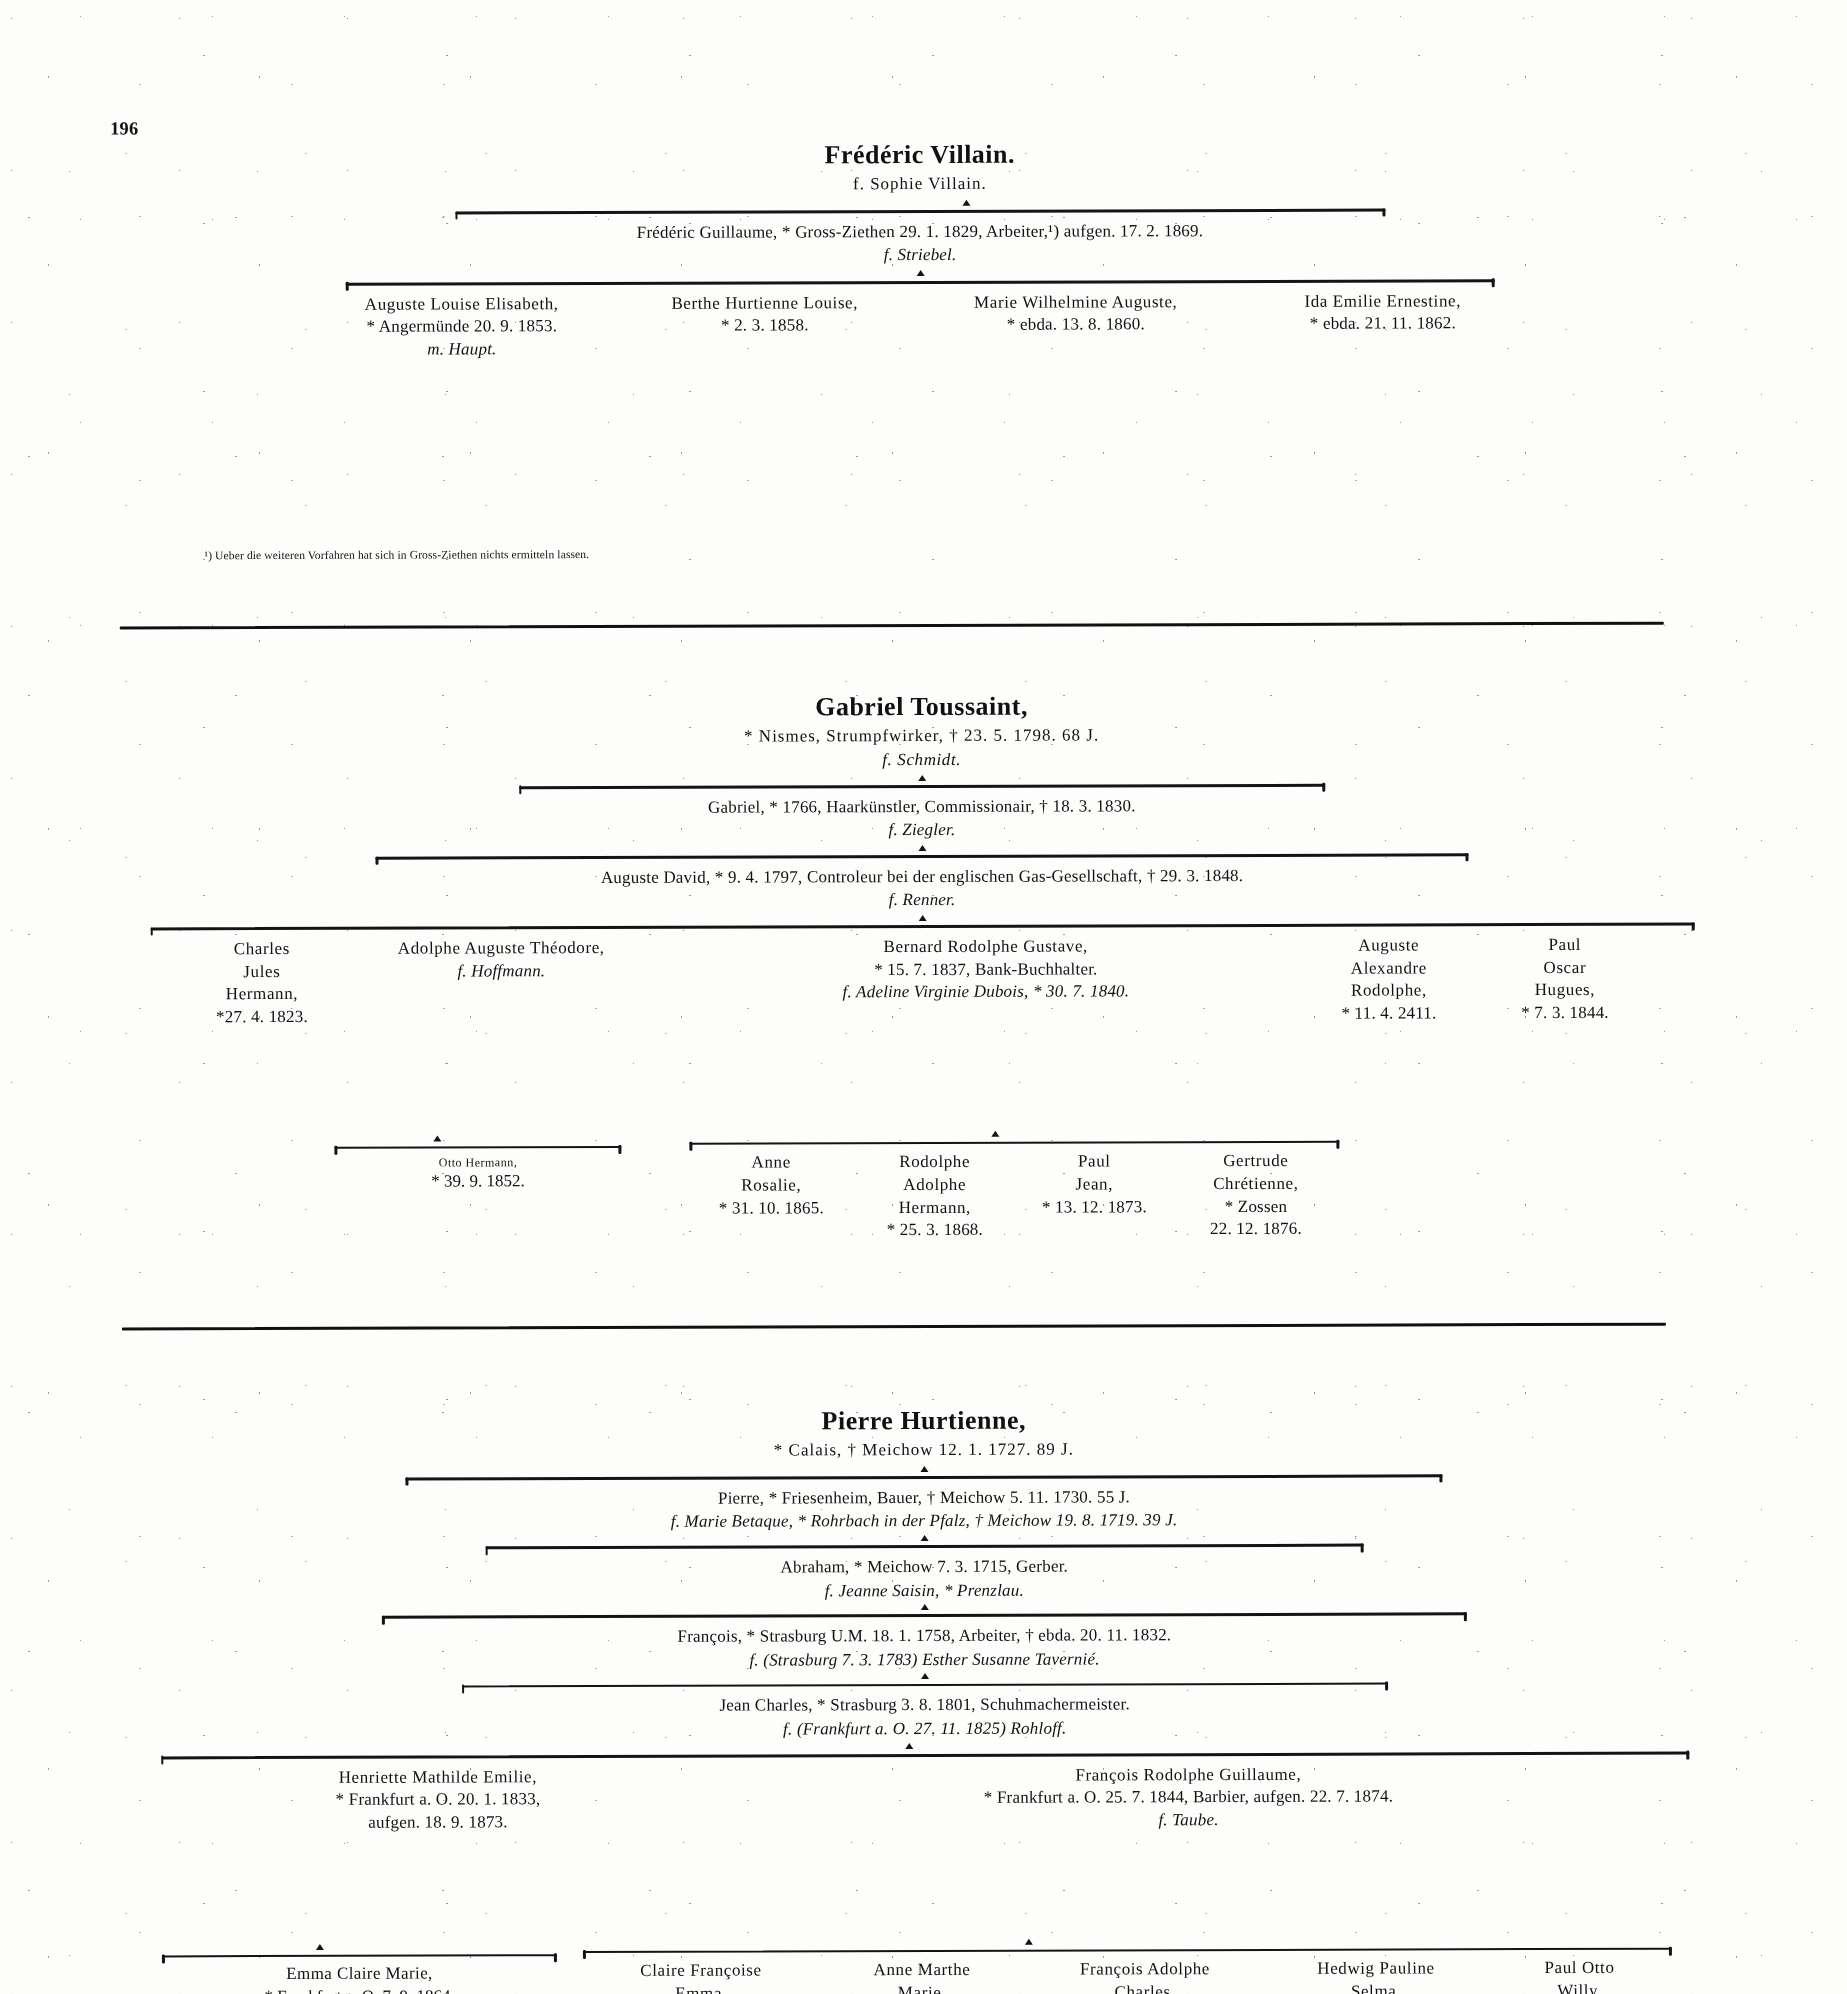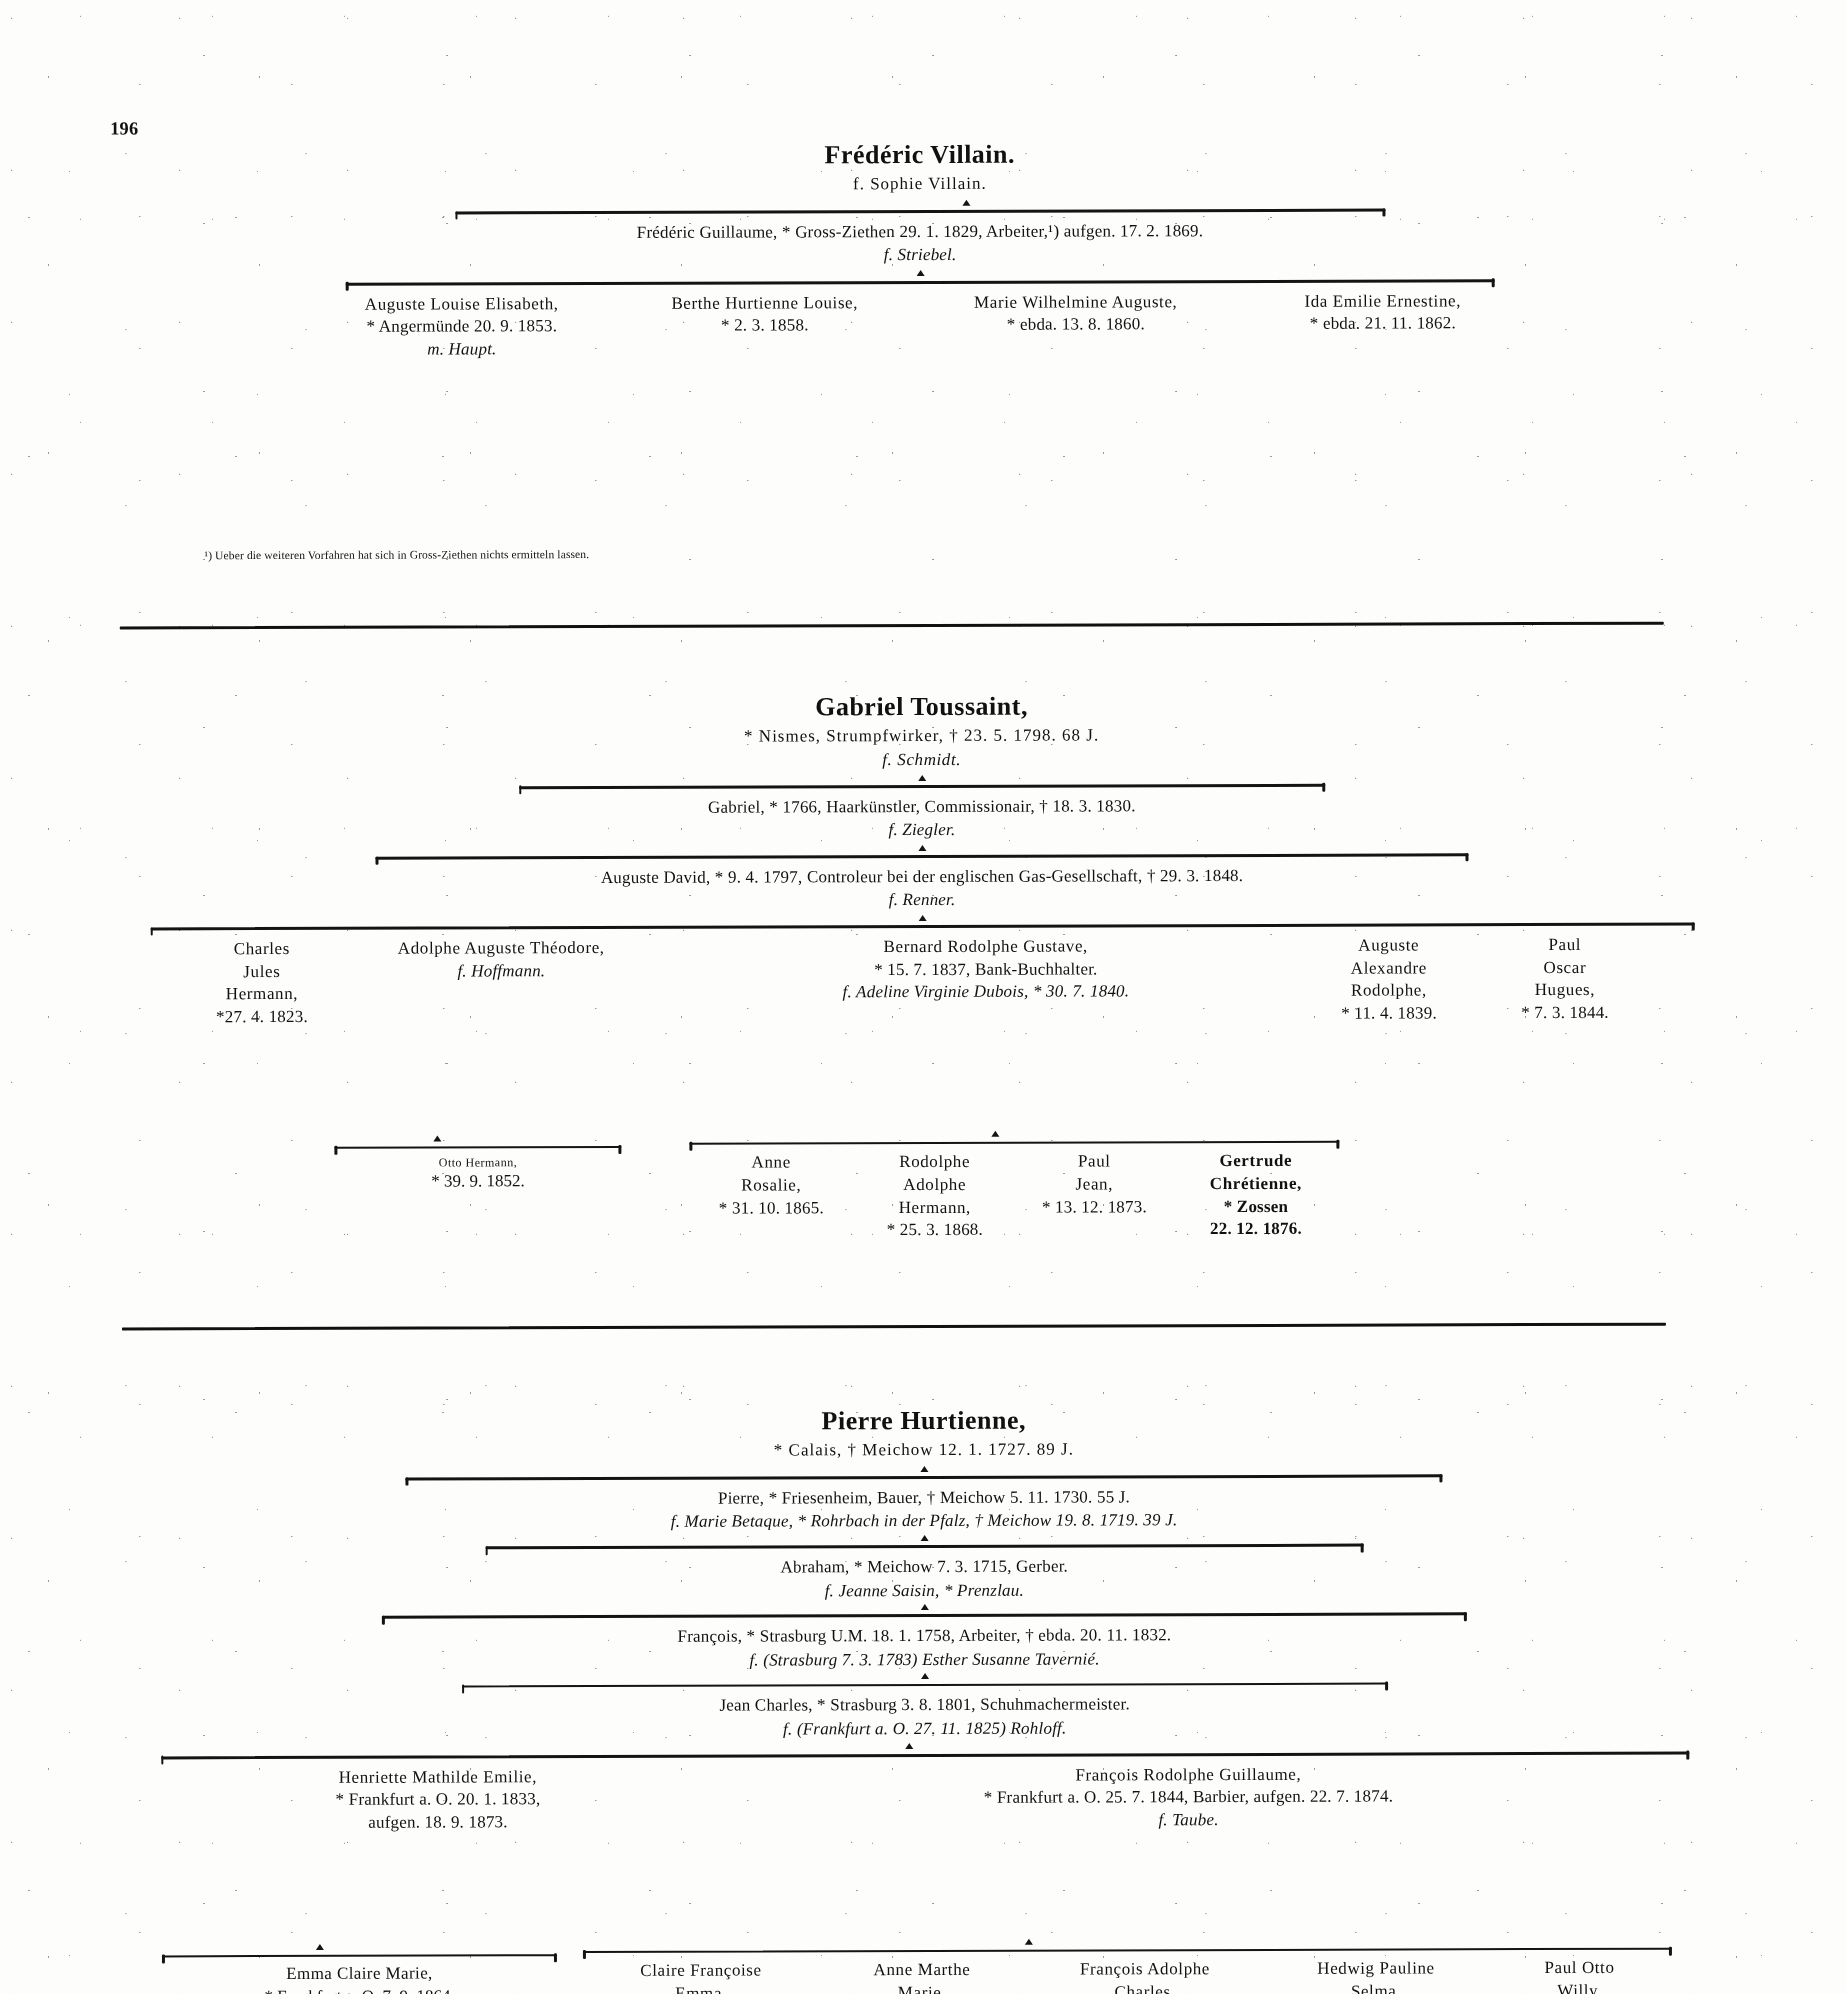--- a/index.html
+++ b/index.html
@@ -267,21 +267,21 @@
       </div>
       <div class="col" style="width:622px;">
         <div class="nm">Bernard Rodolphe Gustave,</div>
         <div class="dt">* 15. 7. 1837, Bank-Buchhalter.</div>
         <div class="ex">f. Adeline Virginie Dubois, * 30. 7. 1840.</div>
       </div>
       <div class="col" style="width:184px;">
         <div class="nm">Auguste
 Alexandre
 Rodolphe,</div>
-        <div class="dt">* 11. 4. 1839.</div>
+        <div class="dt">* 11. 4. 2411.</div>
       </div>
       <div class="col" style="width:168px;">
         <div class="nm">Paul
 Oscar
 Hugues,</div>
         <div class="dt">* 7. 3. 1844.</div>
       </div>
     </div>
   </div>
 
@@ -309,21 +309,21 @@
       <div class="nm">Rodolphe
 Adolphe
 Hermann,</div>
       <div class="dt">* 25. 3. 1868.</div>
     </div>
     <div class="col" style="width:160px;">
       <div class="nm">Paul
 Jean,</div>
       <div class="dt">* 13. 12. 1873.</div>
     </div>
-    <div class="col" style="width:172px;font-weight:bold;">
+    <div class="col" style="width:172px;">
       <div class="nm">Gertrude
 Chrétienne,</div>
       <div class="dt">* Zossen
 22. 12. 1876.</div>
     </div>
   </div>
 
   <div class="sep" style="left:122px; top:1325px; width:1544px;"></div>
 
   <div class="fam" style="top:1406px;">

